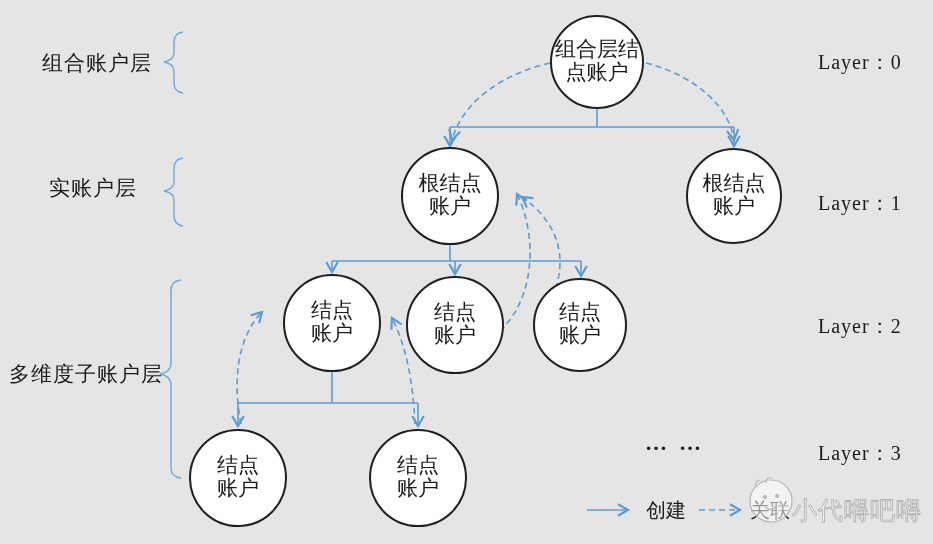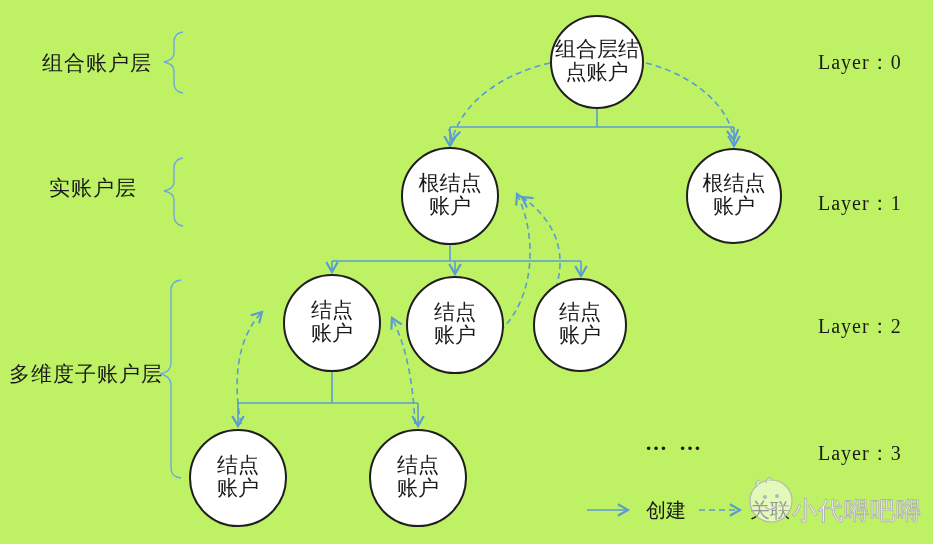--- a/index.html
+++ b/index.html
@@ -1,17 +1,17 @@
 <!DOCTYPE html>
 <html><head>
 <meta charset="utf-8">
 <style>
   html,body{margin:0;padding:0;background:#ffffff;}
   body{font-family:"Liberation Serif","DejaVu Serif",serif;}
-  .stage{position:relative;width:933px;height:544px;background:#bef264;overflow:hidden;}
+  .stage{position:relative;width:933px;height:544px;background:#e5e5e5;overflow:hidden;}
   svg{display:block;}
   text{font-family:"Liberation Serif","DejaVu Serif",serif;fill:#1a1a1a;}
   .node-label{font-size:21px;text-anchor:middle;}
   .left-label{font-size:21px;text-anchor:middle;letter-spacing:1px;}
   .right-label{font-size:20px;text-anchor:start;letter-spacing:1px;}
   .legend-label{font-size:20px;text-anchor:start;}
   .ellipsis{font-size:22px;font-weight:bold;text-anchor:middle;}
   .watermark-text{font-size:25px;fill:#f2f2f2;stroke:#b3b3b3;stroke-width:0.9px;text-anchor:start;letter-spacing:1px;}
   .solid-line{stroke:#5b9bd5;stroke-width:1.6;fill:none;}
   .dashed-line{stroke:#5b9bd5;stroke-width:1.6;fill:none;stroke-dasharray:6 4;}

